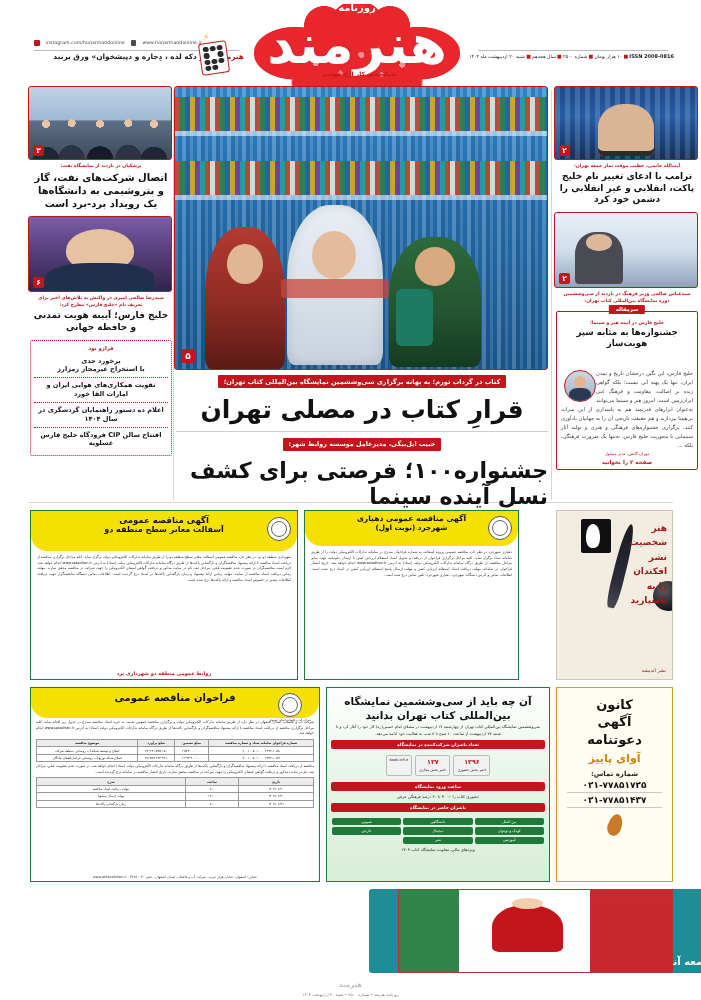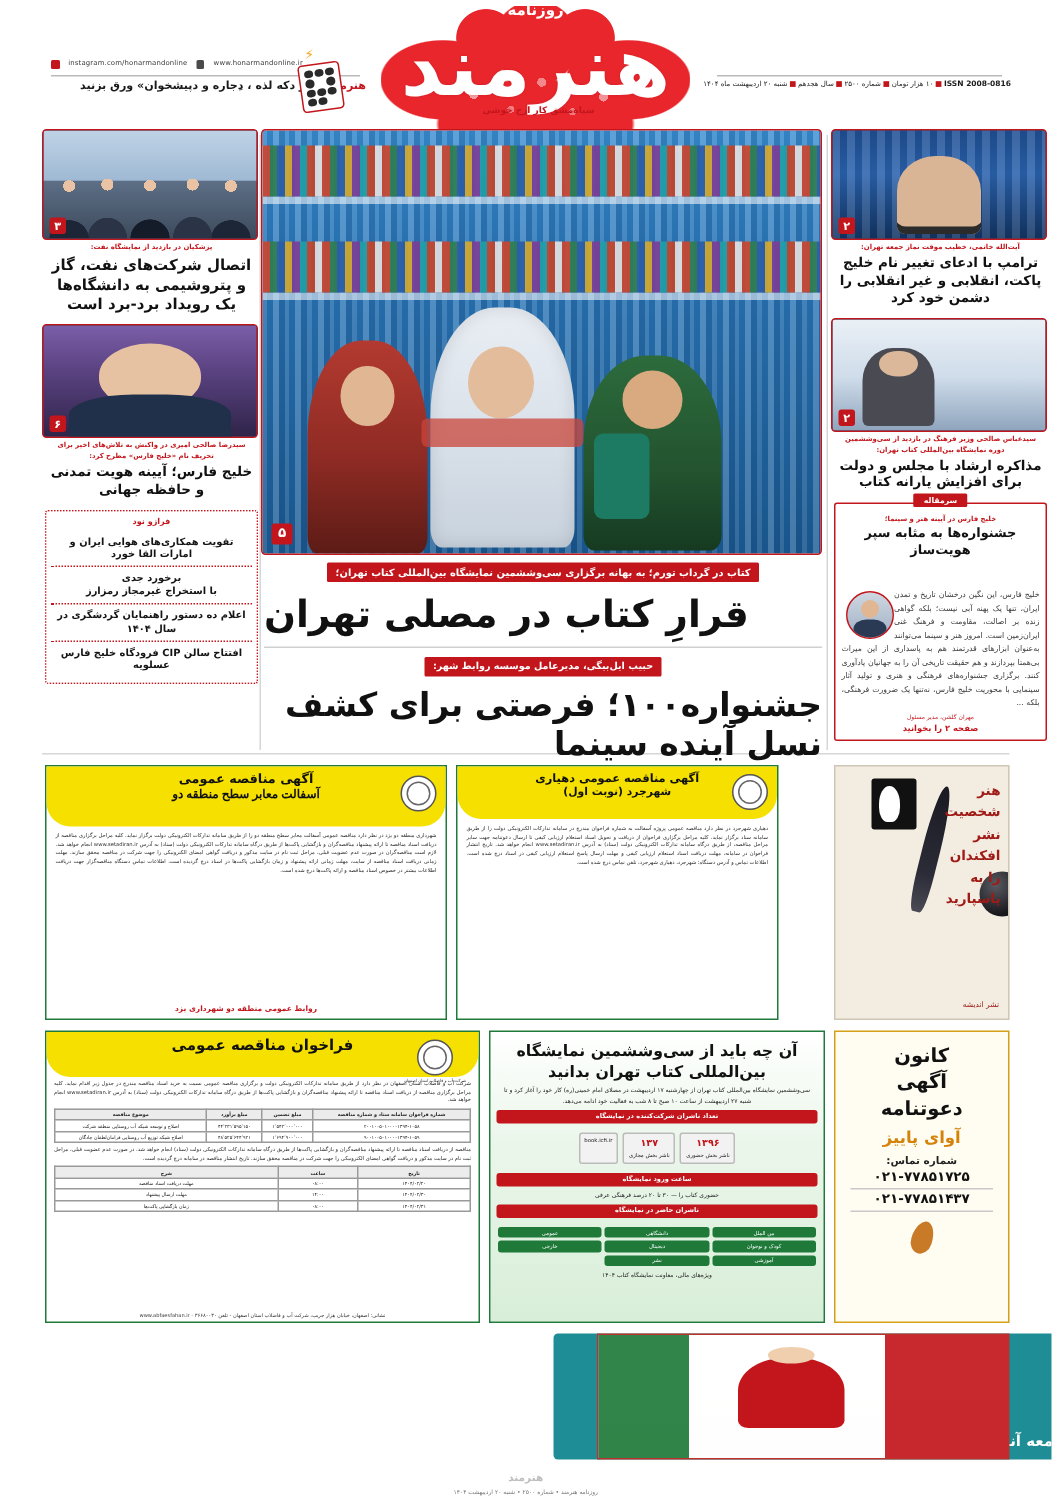--- a/index.html
+++ b/index.html
@@ -266,21 +266,21 @@
     background:#c3161c;color:#fff;font-size:9px;font-weight:bold;
     text-align:center;line-height:14px;z-index:6;
   }
 
   .lead-kicker{
     display:block;background:#c3161c;color:#fff;font-size:6.6px;font-weight:bold;
     padding:2.5px 6px;text-align:center;margin:5px auto 0;width:fit-content;
     max-width:360px;border-radius:1px;
   }
   .lead-headline{
-    font-size:25px;font-weight:bold;text-align:left;color:#111;
+    font-size:25px;font-weight:bold;text-align:center;color:#111;
     margin:7px 0 4px;line-height:1.18;letter-spacing:-.3px;
   }
   .sep-line{width:100%;height:1px;background:#d0d0d0;margin:6px 0;}
 
   .sec-kicker{
     display:block;background:#c3161c;color:#fff;font-size:6.4px;font-weight:bold;
     padding:2.5px 6px;text-align:center;margin:4px auto 0;width:fit-content;border-radius:1px;
   }
   .sec-headline{
     font-size:22px;font-weight:bold;text-align:right;color:#111;
@@ -546,25 +546,25 @@
         <div class="ph-portrait"></div>
         <span class="badge">۶</span>
       </div>
       <div class="kicker-red">سیدرضا صالحی امیری در واکنش به تلاش‌های اخیر برای تحریف نام «خلیج فارس» مطرح کرد:</div>
       <div class="headline-xs">خلیج فارس؛ آیینه هویت تمدنی و حافظه جهانی</div>
     </div>
 
     <div class="dotted-box">
       <div class="bt">فرازو نود</div>
       <ul>
-        <li>تقویت همکاری‌های هوایی ایران و امارات القا خورد</li>
         <li>
           <span>برخورد جدی</span><br>
           <span>با استخراج غیرمجاز رمزارز</span>
         </li>
+        <li>تقویت همکاری‌های هوایی ایران و امارات القا خورد</li>
         <li>اعلام ده دستور راهنمایان گردشگری در سال ۱۴۰۴</li>
         <li>افتتاح سالن CIP فرودگاه خلیج فارس عسلویه</li>
       </ul>
     </div>
   </div>
 
   <div class="col-center">
 
     <div class="lead-photo">
       <div class="shelves"></div>
@@ -597,40 +597,39 @@
       <div class="kicker-red">آیت‌الله خاتمی، خطیب موقت نماز جمعه تهران:</div>
       <div class="headline-xs">ترامپ با ادعای تغییر نام خلیج پاکت، انقلابی و غیر انقلابی را دشمن خود کرد</div>
     </div>
 
     <div class="news-card">
       <div class="photo h2">
         <div class="ph-stage"></div>
         <span class="badge">۲</span>
       </div>
       <div class="kicker-red">سیدعباس صالحی وزیر فرهنگ در بازدید از سی‌وششمین دوره نمایشگاه بین‌المللی کتاب تهران:</div>
-      <div class="headline-xs">مذاکره ارشاد با مجلس و دولت برای افزایش یارانه کتاب</div>
     </div>
 
     <div class="opinion-box">
       <span class="op-tab">سرمقاله</span>
       <div class="op-kicker">خلیج فارس در آیینه هنر و سینما؛</div>
       <div class="op-title">جشنواره‌ها به مثابه سپر هویت‌ساز</div>
       <div class="op-avatar"></div>
       <div class="op-body">خلیج فارس، این نگین درخشان تاریخ و تمدن ایران، تنها یک پهنه آبی نیست؛ بلکه گواهی زنده بر اصالت، مقاومت و فرهنگ غنی ایران‌زمین است. امروز هنر و سینما می‌توانند به‌عنوان ابزارهای قدرتمند هم به پاسداری از این میراث بی‌همتا بپردازند و هم حقیقت تاریخی آن را به جهانیان یادآوری کنند. برگزاری جشنواره‌های فرهنگی و هنری و تولید آثار سینمایی با محوریت خلیج فارس، نه‌تنها یک ضرورت فرهنگی، بلکه ...</div>
       <div class="op-caption">مهران گلشن، مدیر مسئول</div>
       <div class="op-more">صفحه ۲ را بخوانید</div>
     </div>
   </div>
 
   <div class="ads">
 
     <div class="ad" style="left:30px;top:5px;width:268px;height:170px;border:1.4px solid #1f7a3a;background:#fff;">
       <div class="ad-yellow-hdr" style="height:36px;padding-top:4px;">
         <div style="font-size:8.5px;">آگهی مناقصه عمومی</div>
-        <div style="font-size:8px;font-family:Liberation Serif, serif;">آسفالت معابر سطح منطقه دو</div>
+        <div style="font-size:8px;">آسفالت معابر سطح منطقه دو</div>
       </div>
       <div style="position:absolute;right:6px;top:6px;">
         <span class="logo-circle"></span>
       </div>
       <div class="tender-body">شهرداری منطقه دو یزد در نظر دارد مناقصه عمومی آسفالت معابر سطح منطقه دو را از طریق سامانه تدارکات الکترونیکی دولت برگزار نماید. کلیه مراحل برگزاری مناقصه از دریافت اسناد مناقصه تا ارائه پیشنهاد مناقصه‌گران و بازگشایی پاکت‌ها از طریق درگاه سامانه تدارکات الکترونیکی دولت (ستاد) به آدرس www.setadiran.ir انجام خواهد شد. لازم است مناقصه‌گران در صورت عدم عضویت قبلی، مراحل ثبت نام در سایت مذکور و دریافت گواهی امضای الکترونیکی را جهت شرکت در مناقصه محقق سازند. مهلت زمانی دریافت اسناد مناقصه از سایت، مهلت زمانی ارائه پیشنهاد و زمان بازگشایی پاکت‌ها در اسناد درج گردیده است. اطلاعات تماس دستگاه مناقصه‌گزار جهت دریافت اطلاعات بیشتر در خصوص اسناد مناقصه و ارائه پاکت‌ها درج شده است.</div>
       <div style="position:absolute;left:0;bottom:3px;width:100%;text-align:center;font-size:5px;color:#c3161c;font-weight:bold;">روابط عمومی منطقه دو شهرداری یزد</div>
     </div>
 
     <div class="ad" style="left:304px;top:5px;width:215px;height:170px;border:1.4px solid #1f7a3a;background:#fff;">
       <div class="ad-yellow-hdr" style="height:32px;padding-top:3px;">

